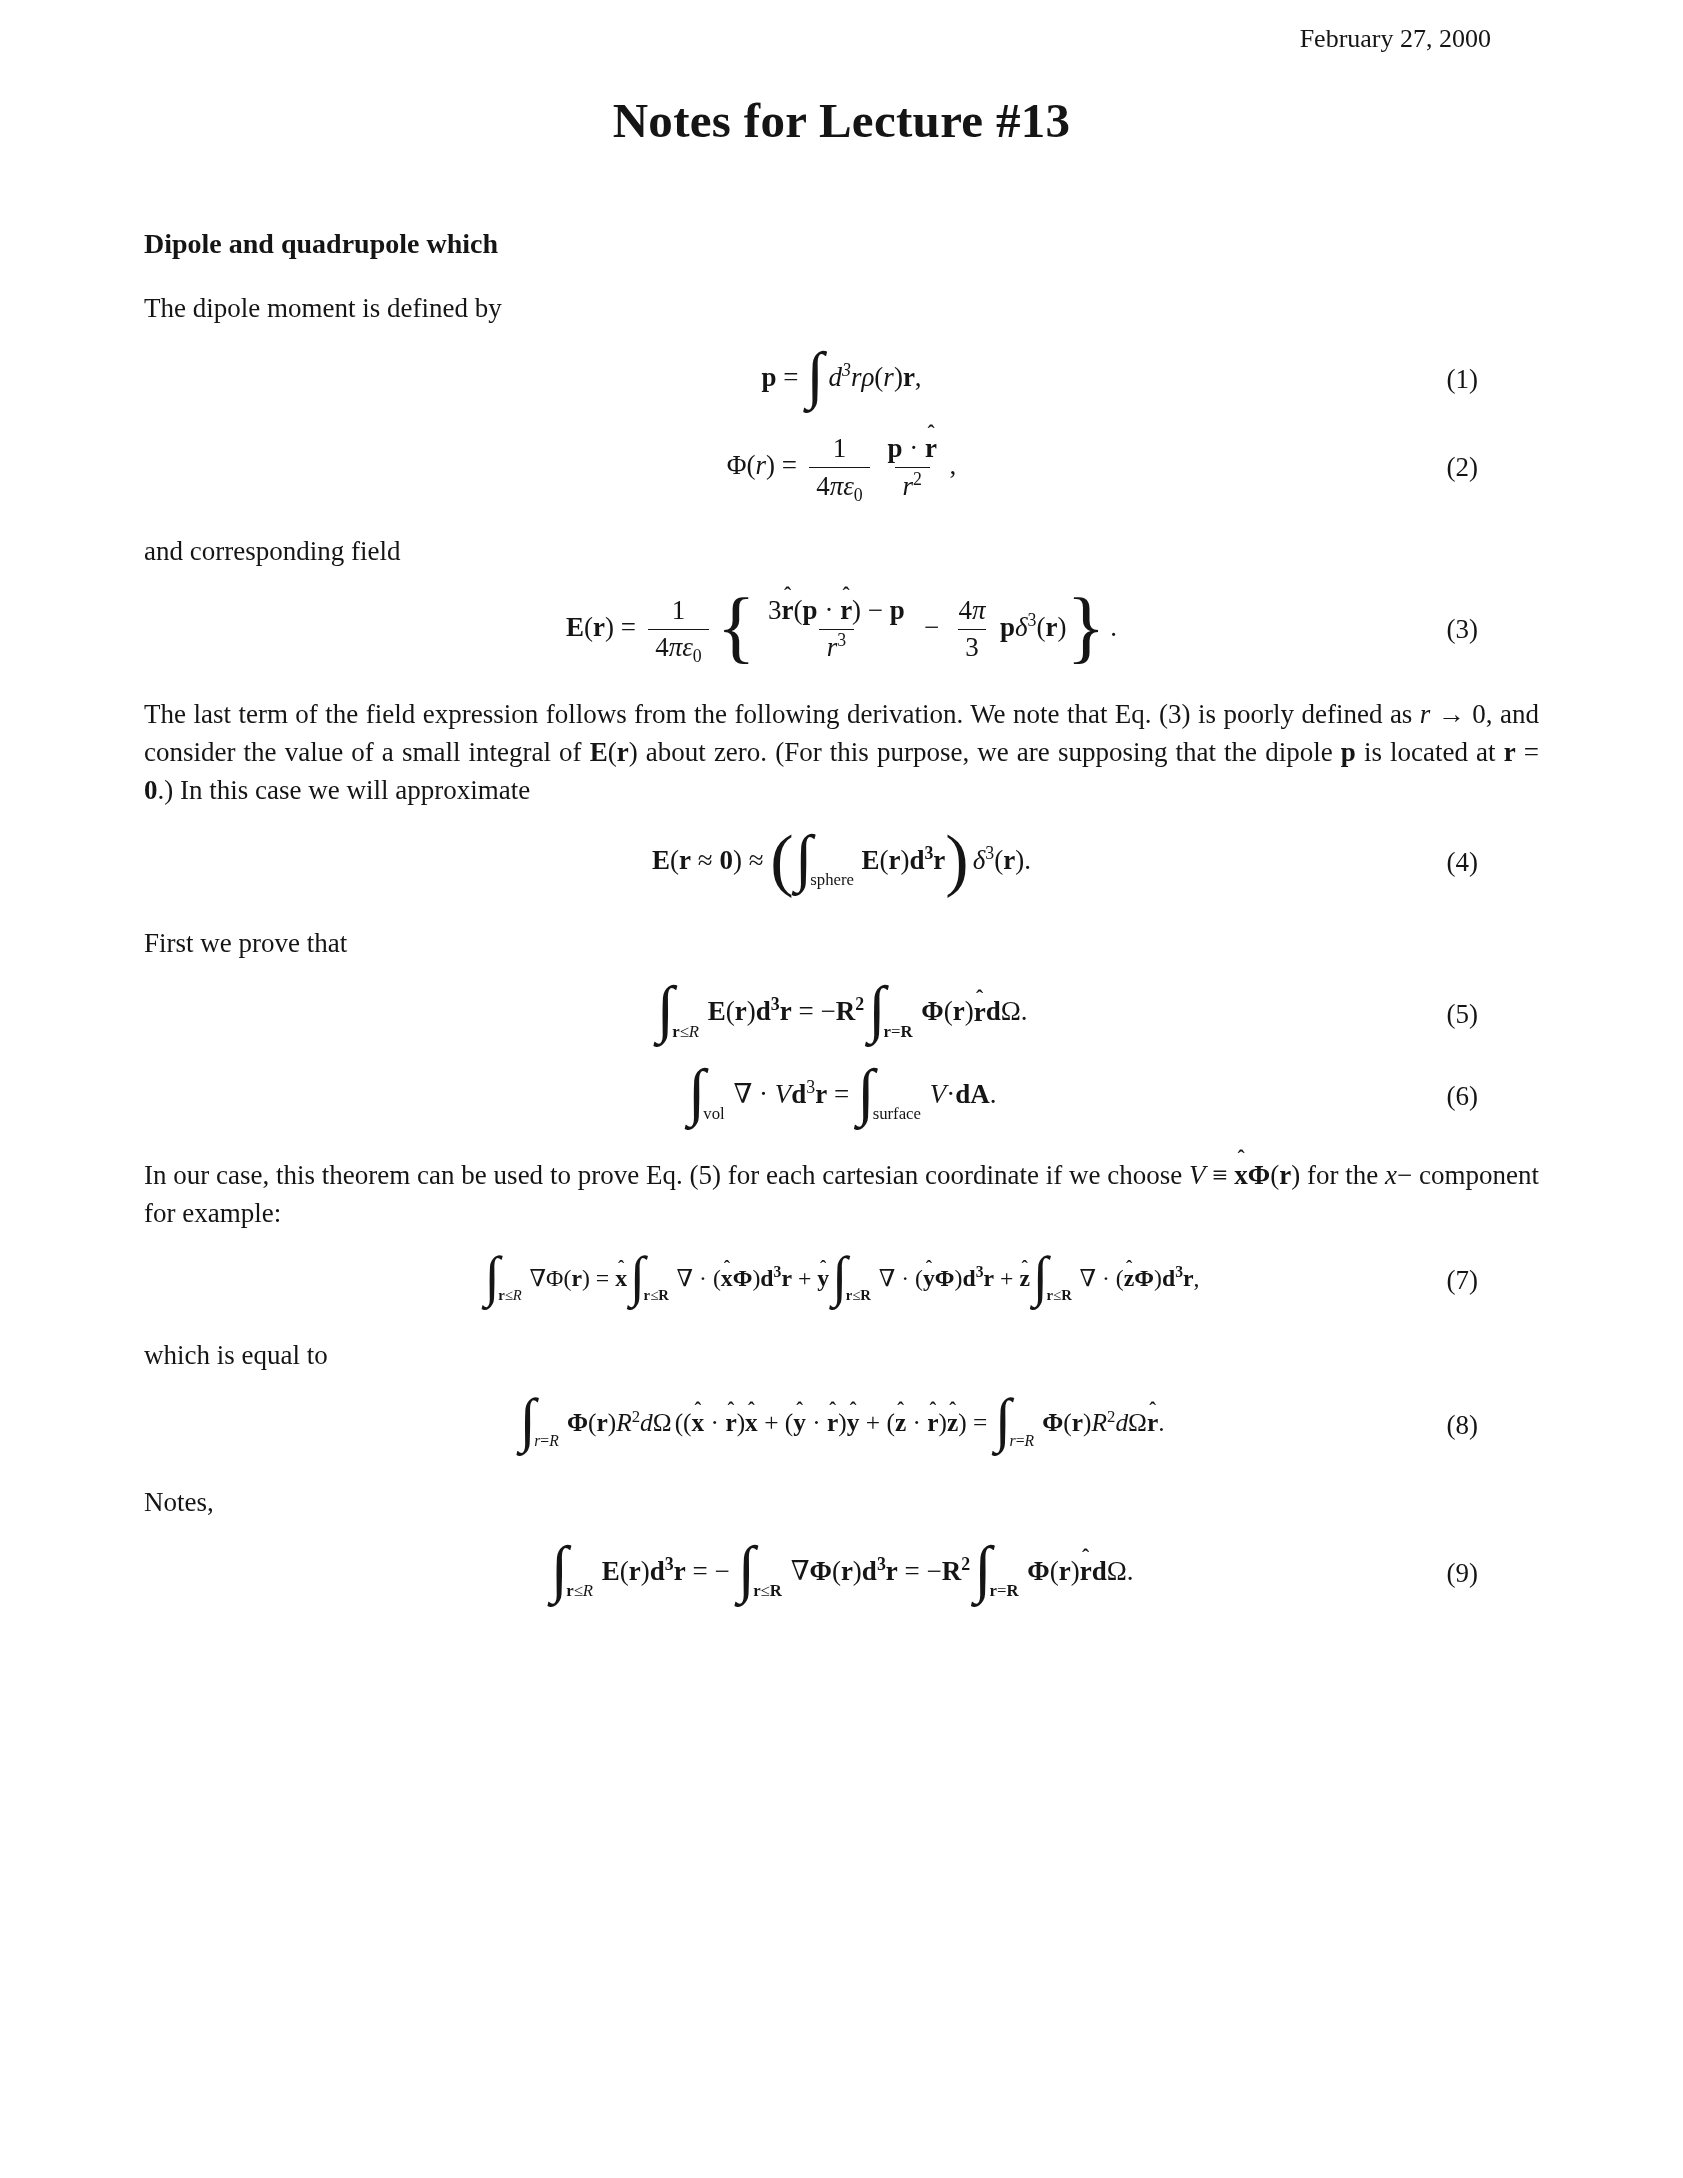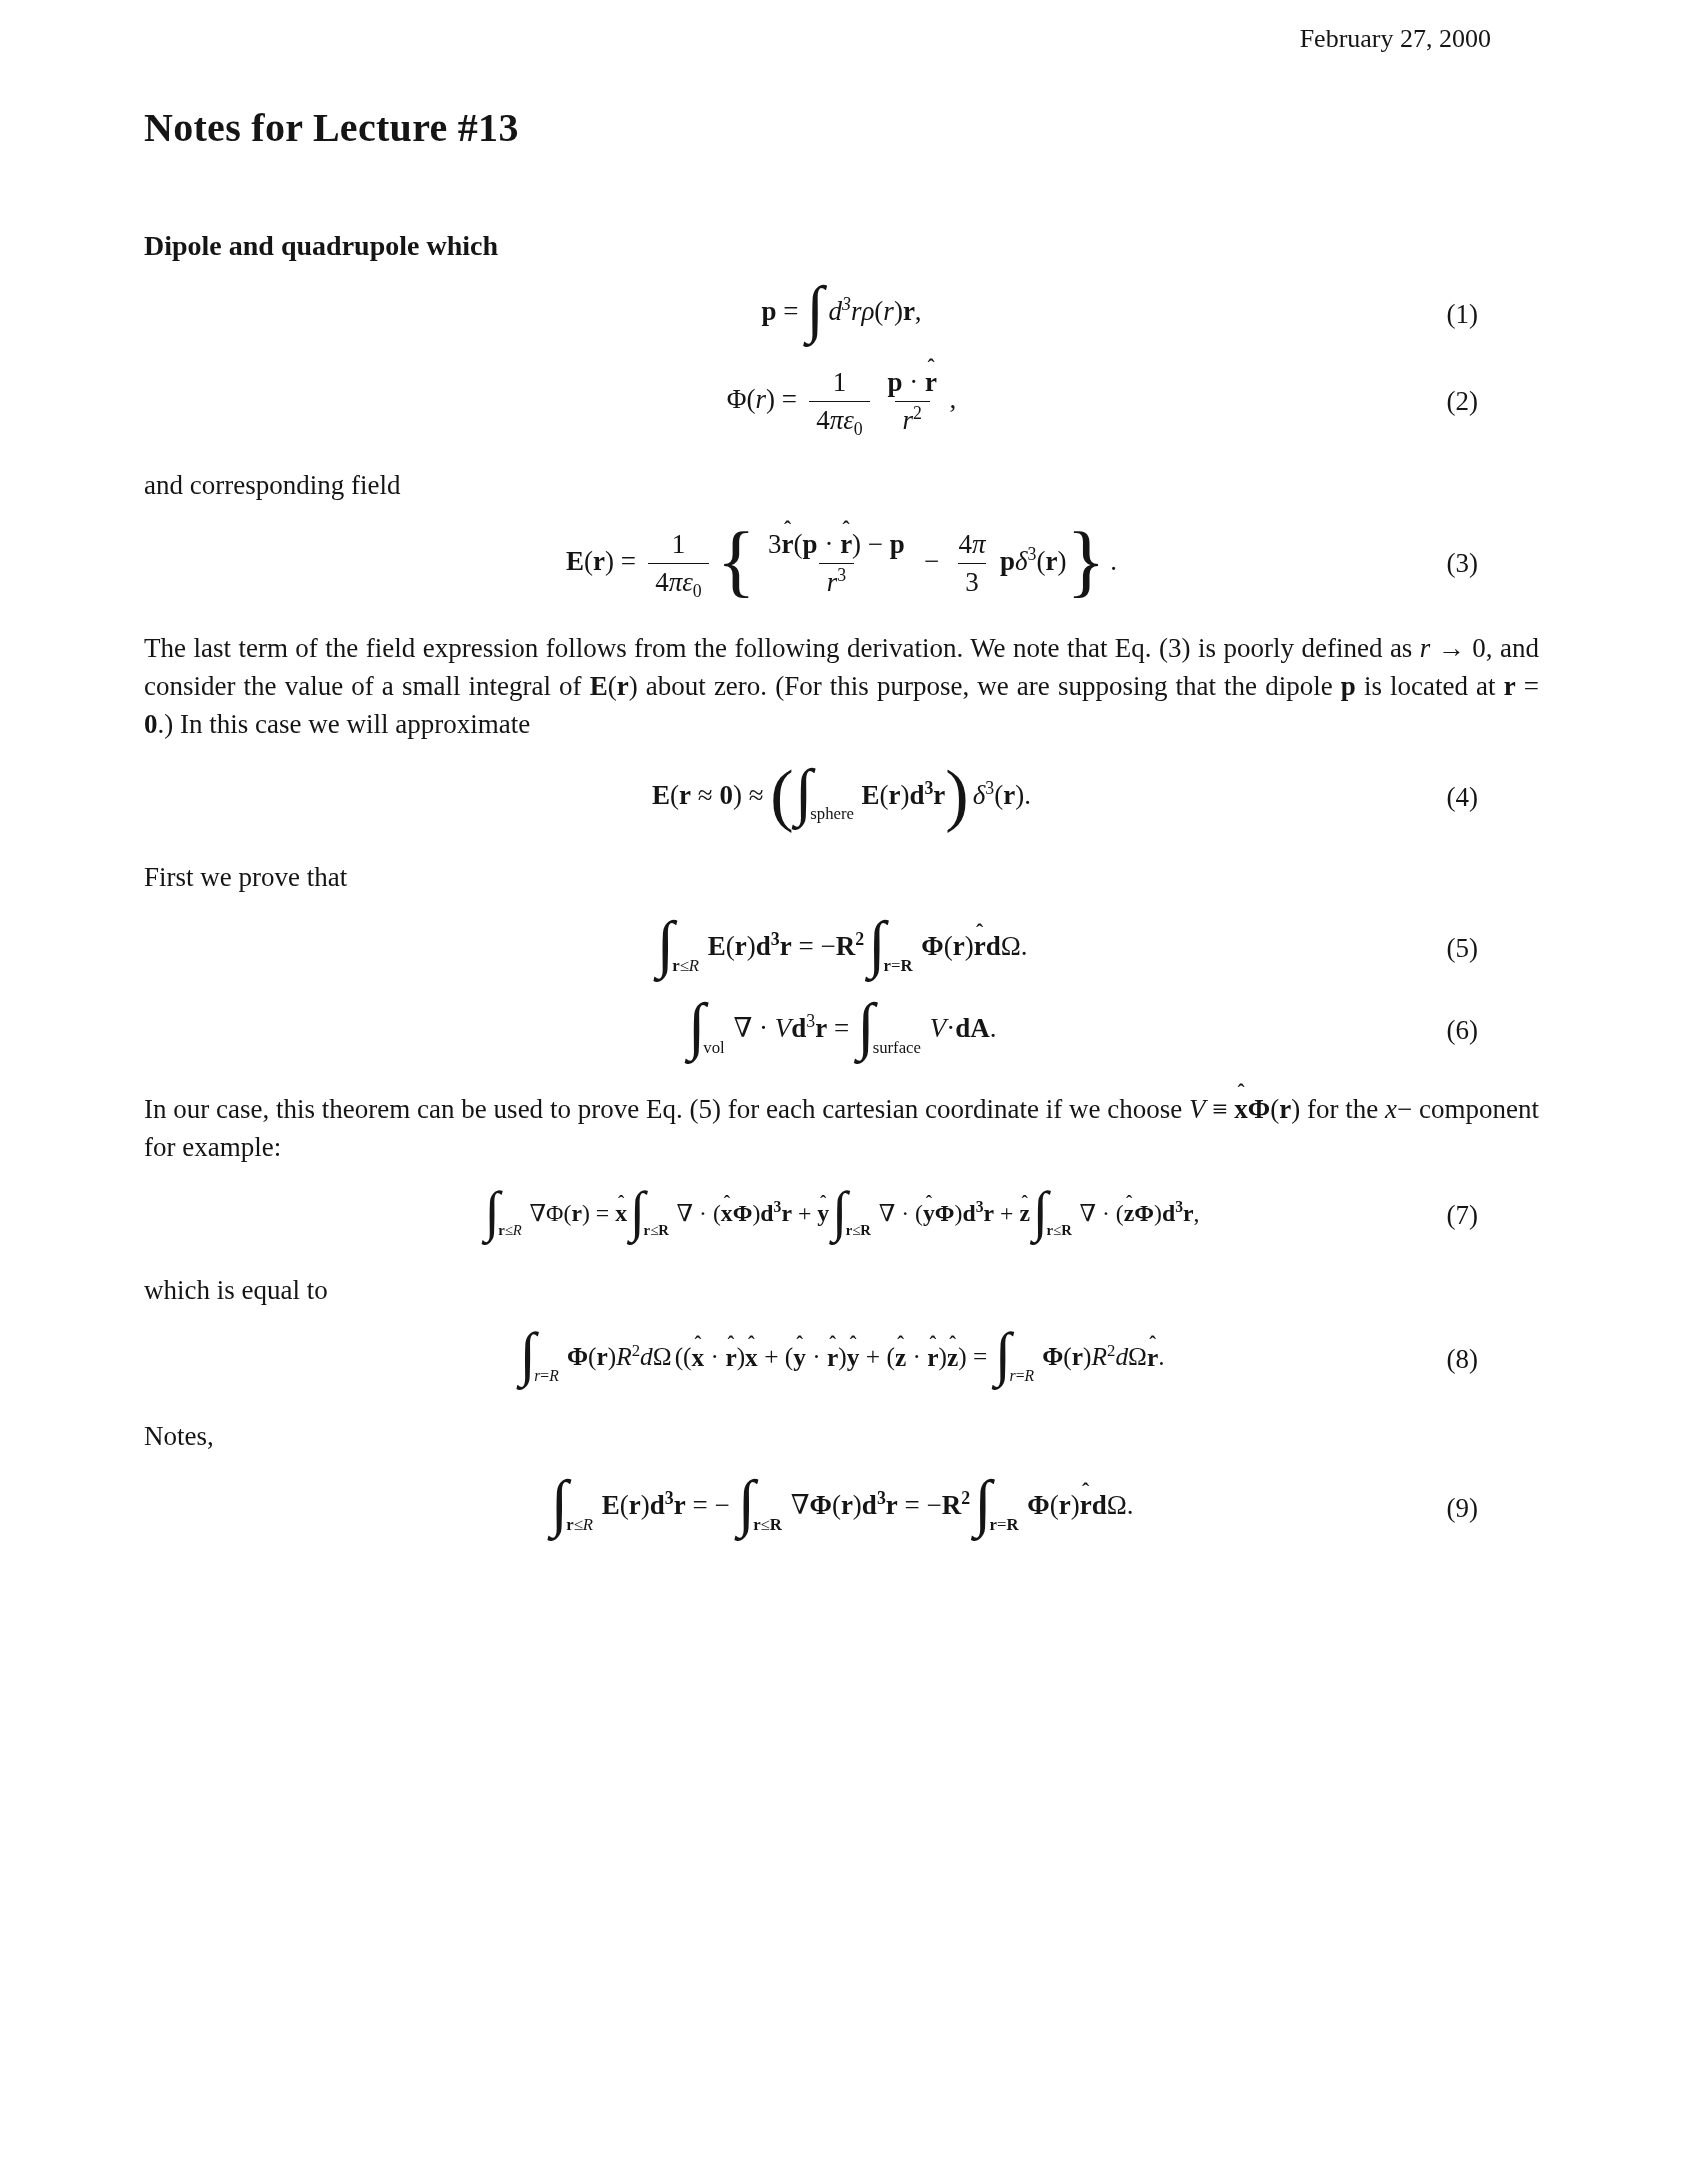--- a/index.html
+++ b/index.html
@@ -2,21 +2,21 @@
 <html><head>
 <meta charset="utf-8">
 <style>
   html,body{margin:0;padding:0;}
   body{
     width:1683px;height:2178px;overflow:hidden;background:#ffffff;color:#151515;
     font-family:"Liberation Serif","DejaVu Serif",serif;
   }
   .page{padding:24px 144px 0 144px;box-sizing:border-box;}
   .date{text-align:right;font-size:26px;margin-right:48px;}
-  .title{font-size:40px;font-weight:700;margin:50px 0 0 0;letter-spacing:0.3px;}
+  .title{text-align:center;font-size:49px;font-weight:700;margin:38px 0 0 0;letter-spacing:0.3px;}
   .section{font-size:28px;font-weight:700;margin:79px 0 0 0;}
   .para{font-size:27px;line-height:1.4;margin:30px 0 0 0;text-align:justify;}
   .eqrow{display:flex;align-items:center;margin:22px 0;font-size:27px;line-height:1.15;}
   .eqrow::before{content:"";flex:none;width:139px;}
   .eqbody{flex:1;text-align:center;white-space:nowrap;}
   .eqnum{flex:none;width:139px;box-sizing:border-box;padding-right:61px;text-align:right;font-size:27px;}
   
   .s-n{font-style:normal;font-weight:400;}
   .s-b{font-style:normal;font-weight:700;}
   .s-i{font-style:italic;font-weight:400;}
@@ -34,20 +34,21 @@
   .msp{display:inline-block;}
 </style>
 </head>
 <body>
 
 <div class="page">
   <div class="date">February 27, 2000</div>
   <h1 class="title">Notes for Lecture #13</h1>
   <h2 class="section">Dipole and quadrupole which</h2>
   <main id="doc">
+      <div class="para"><span class="mt s-n">The dipole moment is defined by</span></div>
       <div class="eqrow">
         <div class="eqbody"><span class="mt s-b">p</span><span class="mt s-n"> = </span><span class="mint"><span class="isym">∫</span></span><span class="msp" style="width: 0.12em;"></span><span class="mt s-i">d</span><sup class="msup"><span class="mt s-i">3</span></sup><span class="mt s-i">r</span><span class="mt s-i">ρ</span><span class="mt s-n">(</span><span class="mt s-i">r</span><span class="mt s-n">)</span><span class="mt s-b">r</span><span class="mt s-n">,</span></div>
         <span class="eqnum">(1)</span>
       </div>
       <div class="eqrow">
         <div class="eqbody"><span class="mt s-n">Φ(</span><span class="mt s-i">r</span><span class="mt s-n">) = </span><span class="mfrac">
             <span class="fn"><span class="mt s-n">1</span></span>
             <span class="fd"><span class="mt s-n">4</span><span class="mt s-i">π</span><span class="mt s-i">ε</span><sub class="msub"><span class="mt s-n">0</span></sub></span>
           </span><span class="mfrac">
             <span class="fn"><span class="mt s-b">p</span><span class="mt s-n"> · </span><span class="hat s-b"><span class="hm">ˆ</span><span class="hb">r</span></span></span>

